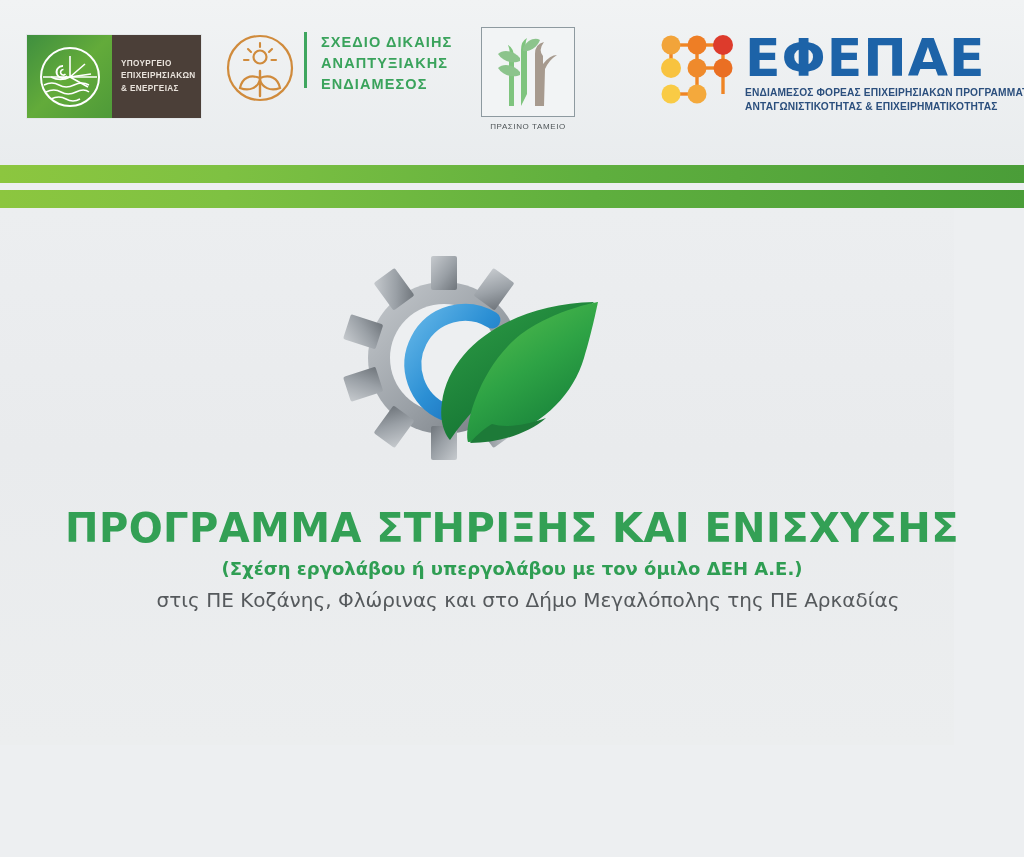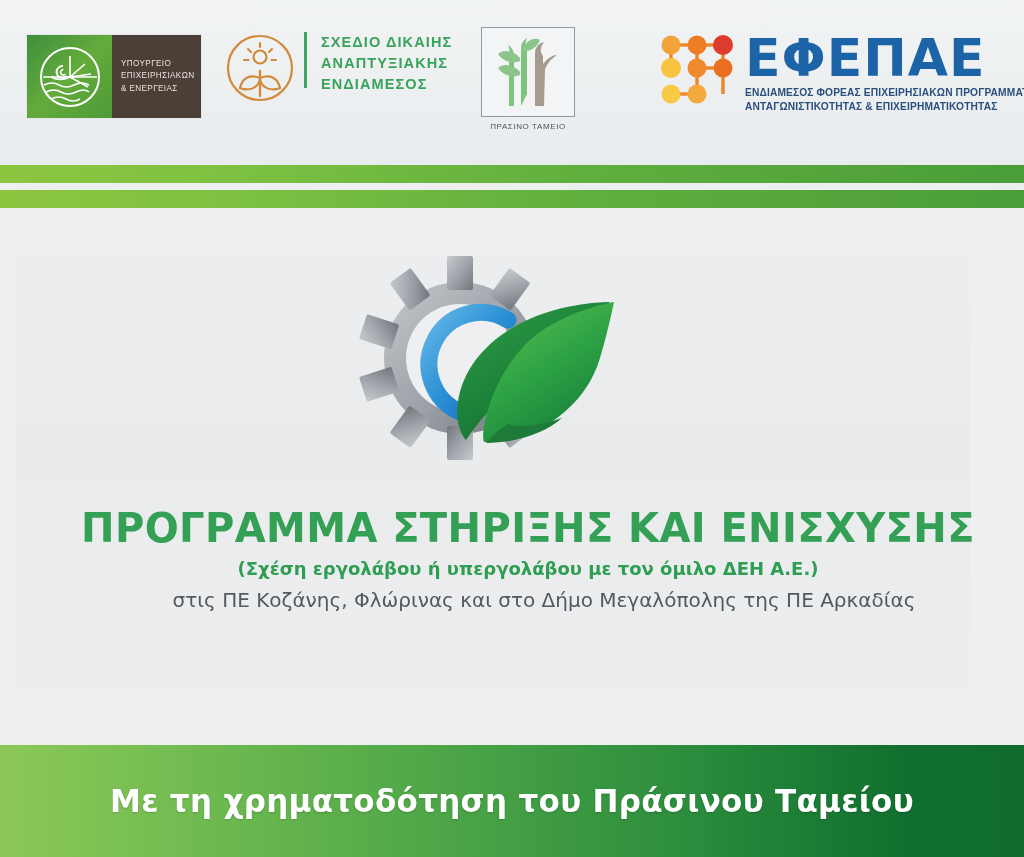--- a/index.html
+++ b/index.html
@@ -56,21 +56,21 @@
     flex-direction: column;
     justify-content: center;
     padding-left: 9px;
     box-sizing: border-box;
   }
   .min-right span {
     color: #e9e3dc;
     font-size: 8.2px;
     letter-spacing: 0.35px;
     line-height: 12.5px;
-    font-weight: 400;
+    font-weight: 700;
     white-space: nowrap;
   }
 
   
   .logo-jtp {
     position: absolute;
     left: 224px; top: 32px;
     height: 90px;
     display: flex;
     align-items: flex-start;
@@ -156,21 +156,21 @@
   }
   .stripe-gap {
     position: absolute;
     left: 0; top: 183px; width: 1024px; height: 7px;
     background: #edeff1;
   }
 
   
   .main {
     position: absolute;
-    left: 16px; top: 208px; width: 954px; height: 537px;
+    left: 0; top: 208px; width: 954px; height: 537px;
     background: linear-gradient(180deg,#eceef0 0%, #e9ebed 45%, #eceeef 100%);
   }
 
   .hero-logo {
     position: absolute;
     left: 50%;
     transform: translateX(-50%);
     top: 34px;
     width: 290px;
     height: 230px;
@@ -379,17 +379,14 @@
       <path d="M160 182 C150 188 142 196 138 201 C166 201 196 192 214 176 C192 184 172 186 160 182 Z" fill="#1d7a38"></path>
     </svg>
 
     <div class="titles">
       <div class="title-main">ΠΡΟΓΡΑΜΜΑ ΣΤΗΡΙΞΗΣ ΚΑΙ ΕΝΙΣΧΥΣΗΣ</div>
       <div class="title-sub">(Σχέση εργολάβου ή υπεργολάβου με τον όμιλο ΔΕΗ Α.Ε.)</div>
       <div class="title-sub2">στις ΠΕ Κοζάνης, Φλώρινας και στο Δήμο Μεγαλόπολης της ΠΕ Αρκαδίας</div>
     </div>
   </div>
 
-  <div class="footer">
-    <div class="footer-text">Με τη χρηματοδότηση του Πράσινου Ταμείου</div>
-  </div>
 
 </div>
 
 </body></html>

